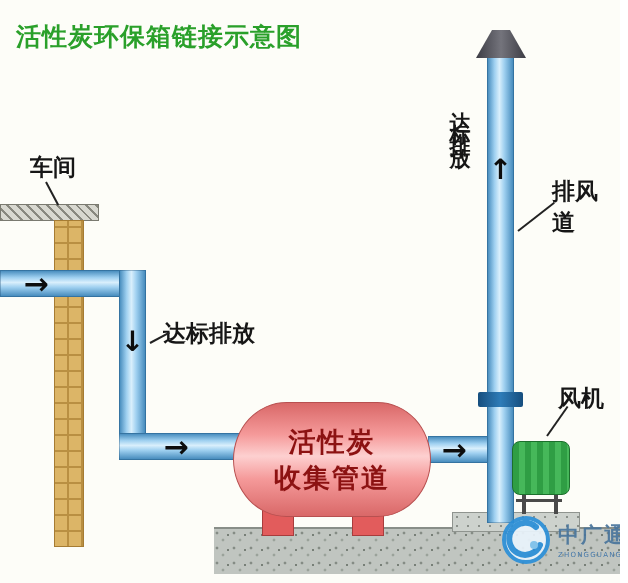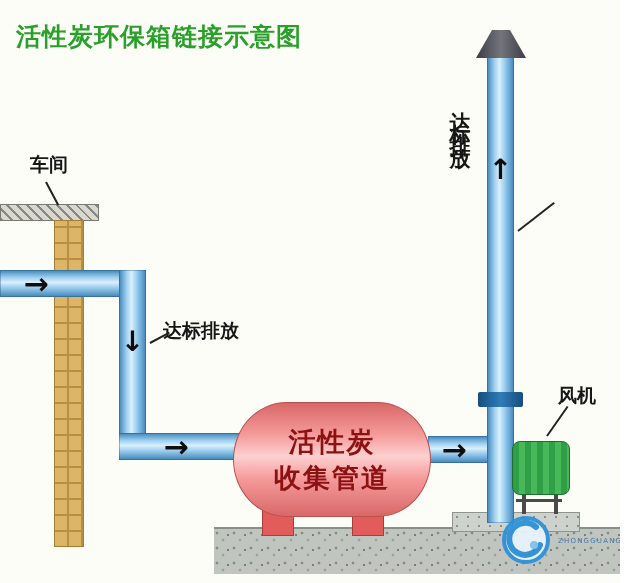--- a/index.html
+++ b/index.html
@@ -1,19 +1,19 @@
 <!DOCTYPE html>
 <html><head>
 <meta charset="utf-8">
 <style>
   html,body{margin:0;padding:0;}
   body{font-family:"DejaVu Sans","Liberation Sans",sans-serif;background:#ffffff;}
   #canvas{position:relative;width:620px;height:583px;background:#fdfdf8;overflow:hidden;}
   .abs{position:absolute;}
-  .label{font-weight:bold;color:#161616;font-size:19px;z-index:7;}
+  .label{font-weight:bold;color:#161616;font-size:23px;z-index:7;}
   .pline{position:absolute;height:2px;background:#222;transform-origin:0 50%;z-index:7;}
   .arrow{position:absolute;display:flex;align-items:center;justify-content:center;
          font-weight:bold;color:#0d0d0d;z-index:6;line-height:1;}
   
   .title{font-size:25px;font-weight:bold;color:#2aa02a;letter-spacing:1px;z-index:8;}
   
   .ceiling{background-color:#d8d8d0;border:1px solid #7a7a70;z-index:1;
     background-image:repeating-linear-gradient(45deg,rgba(70,70,60,.55) 0 2px,transparent 2px 7px);}
   
   .bricks{background-color:#dcb567;border:1px solid #a67c33;z-index:1;
@@ -96,33 +96,35 @@
   <div class="abs pipe-h" style="left:428px;top:436px;width:62px;height:27px;"></div>
   <div class="arrow" style="left:438px;top:436px;width:32px;height:27px;font-size:30px;">→</div>
 
   <div class="abs pipe-v" style="left:487px;top:57px;width:27px;height:466px;"></div>
   <div class="abs cap" style="left:476px;top:30px;width:50px;height:28px;"></div>
   <div class="arrow" style="left:487px;top:150px;width:27px;height:40px;font-size:28px;">↑</div>
   <div class="abs flange" style="left:478px;top:392px;width:45px;height:15px;"></div>
 
   <div class="abs v-label" style="left:446px;top:95px;height:160px;">达标排放</div>
 
+  <div class="abs label" style="left:552px;top:176px;">排风道</div>
   <div class="pline" style="left:518px;top:230px;width:46px;transform:rotate(-38deg);"></div>
 
   <div class="abs label" style="left:558px;top:383px;">风机</div>
   <div class="pline" style="left:547px;top:435px;width:36px;transform:rotate(-55deg);"></div>
   <div class="abs standbar" style="left:522px;top:492px;width:4px;height:22px;"></div>
   <div class="abs standbar" style="left:554px;top:492px;width:4px;height:22px;"></div>
   <div class="abs standbar" style="left:516px;top:499px;width:46px;height:3px;"></div>
   <div class="abs fan" style="left:512px;top:441px;width:56px;height:52px;"></div>
 
   <div class="abs wm" style="left:500px;top:514px;">
     <svg width="52" height="52" viewBox="0 0 52 52">
       <circle cx="26" cy="26" r="22" fill="#eaf4fc" stroke="#2b8fd8" stroke-width="4"></circle>
       <path d="M36 13 A16 16 0 1 0 40 31" fill="none" stroke="#2b8fd8" stroke-width="6" stroke-linecap="round"></path>
       <circle cx="34" cy="31" r="4" fill="#7fc3ee"></circle>
     </svg>
     <div class="wm-texts">
+      <div class="wm-name">中广通</div>
       <div class="wm-sub">ZHONGGUANGTONG</div>
     </div>
   </div>
 
 </div>
 
 </body></html>

